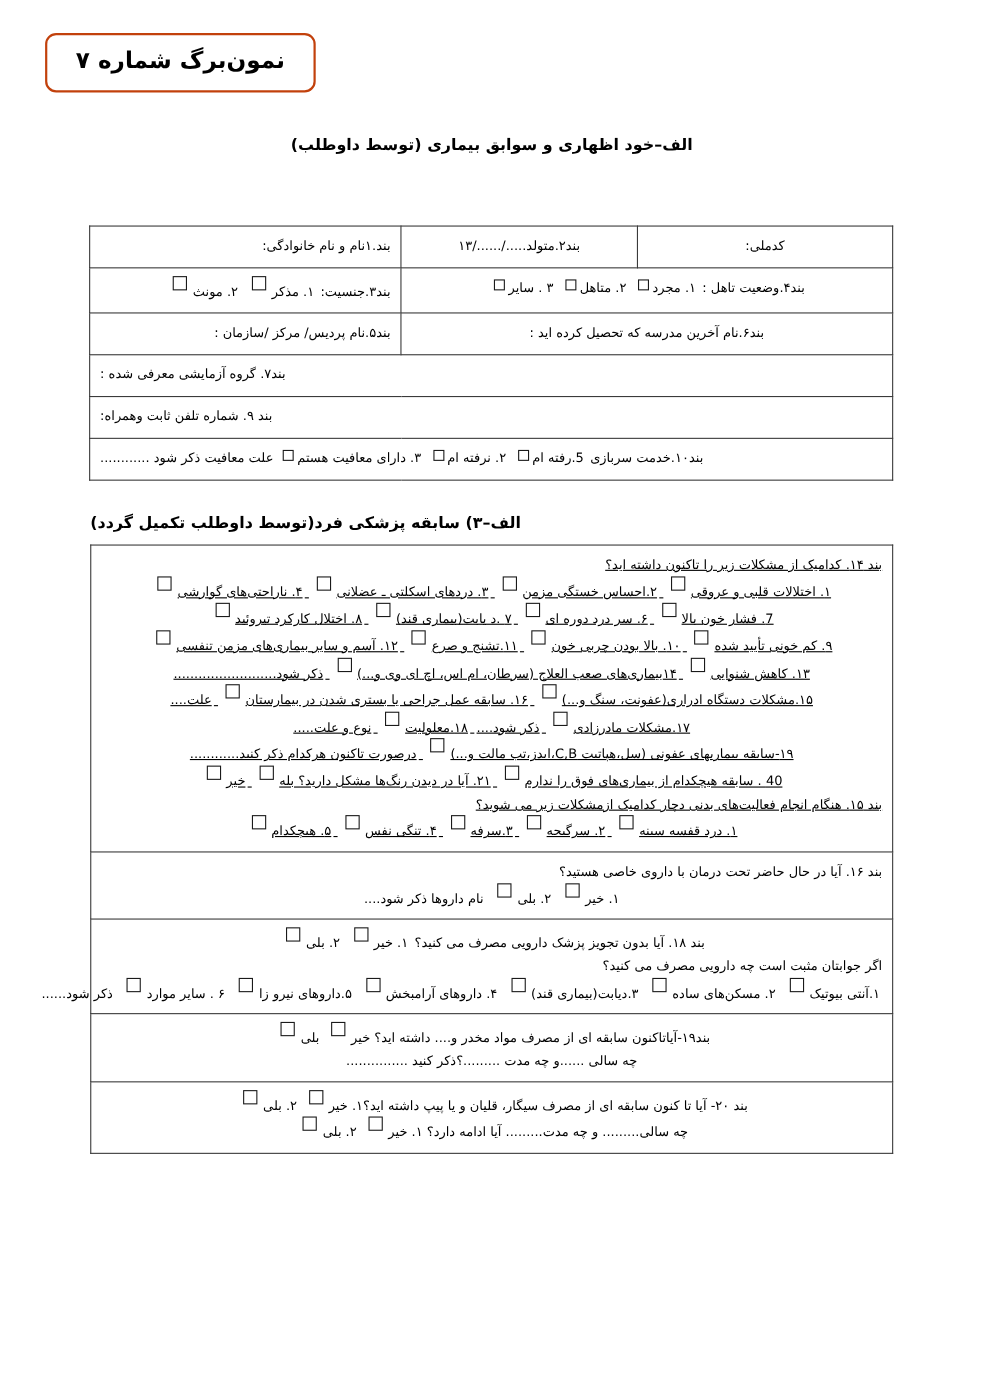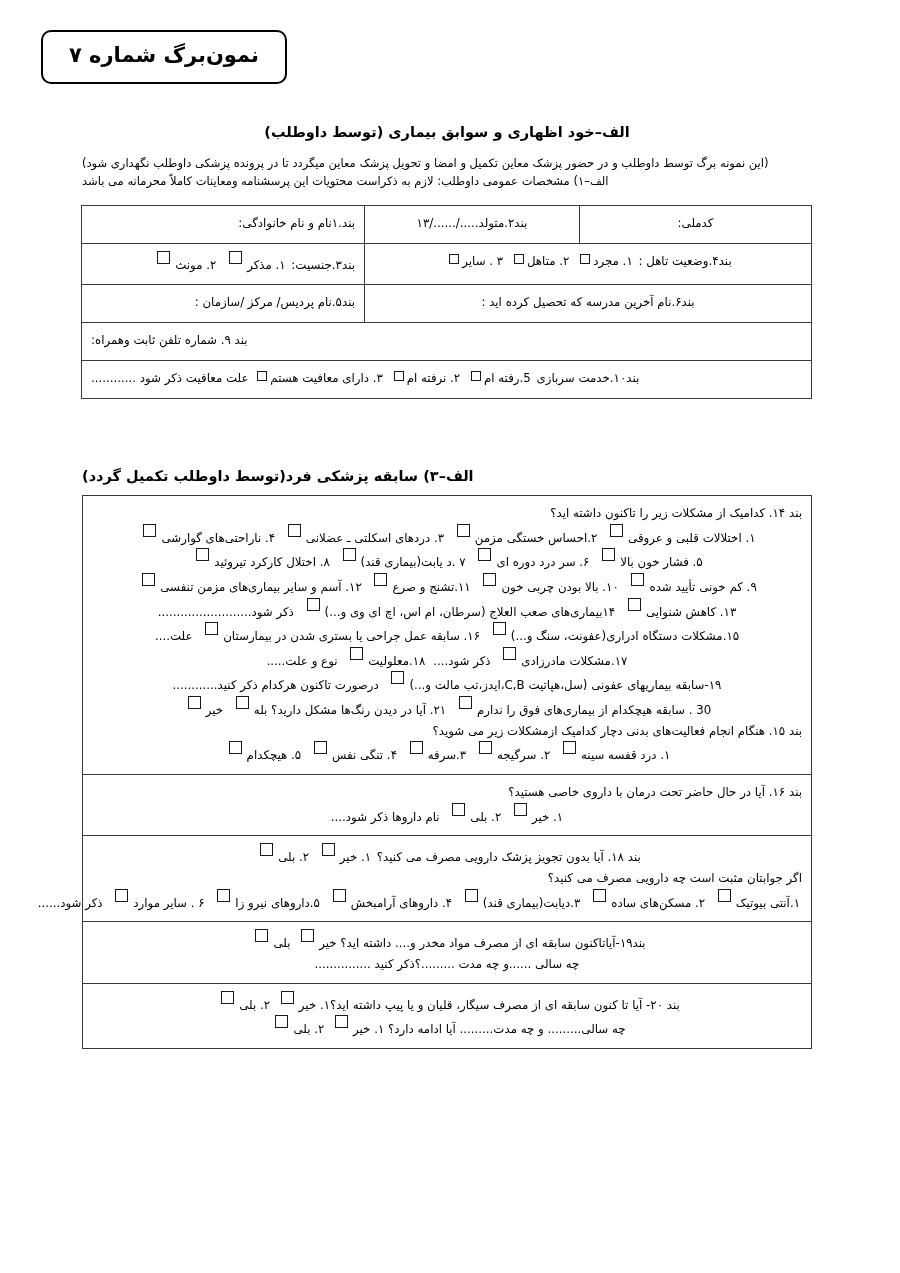--- a/index.html
+++ b/index.html
@@ -25,21 +25,21 @@
   }
 
   
   .badge-wrap {
     position: absolute;
     top: 30px;
     right: 613px;
   }
   .badge {
     display: inline-block;
-    border: 2px solid #000000;
+    border: 2px solid #c2410c;
     border-radius: 10px;
     padding: 13px 26px 16px 26px;
     font-size: 21px;
     font-weight: bold;
     letter-spacing: 0px;
     line-height: 1;
     white-space: nowrap;
   }
 
   
@@ -116,37 +116,33 @@
   .cb.sm {
     width: 8px;
     height: 8px;
     border-width: 1px;
     vertical-align: 1px;
     margin: 0 3px;
   }
   .opt { white-space: nowrap; margin: 0 2px; }
 
   .nowrap { white-space: nowrap; }
-  .tight { line-height: 1.9; }
+  .tight { line-height: 1.9; text-decoration: underline; }
 </style>
 </head>
 <body>
 
 <div class="page">
 
   <div class="badge-wrap">
     <div class="badge">نمون‌برگ شماره ۷</div>
   </div>
 
   <div class="sec-a">الف–خود اظهاری و سوابق بیماری (توسط داوطلب)</div>
 
-  <div class="intro">
-    <div>(این نمونه برگ توسط داوطلب و در حضور پزشک معاین تکمیل و امضا و تحویل پزشک معاین میگردد تا در پرونده پزشکی داوطلب نگهداری شود)</div>
-    <div>الف–۱) مشخصات عمومی داوطلب: لازم به ذکراست محتویات این پرسشنامه ومعاینات کاملاً محرمانه می باشد</div>
-  </div>
 
   <table class="frm" id="table-personal">
     <colgroup>
       <col style="width:232px">
       <col style="width:215px">
       <col style="width:283px">
     </colgroup>
     <tbody>
       <tr>
         <td class="cell-c">
@@ -186,20 +182,25 @@
 
       <tr>
         <td class="cell-c" colspan="2">
           <span>بند۶.نام آخرین مدرسه که تحصیل کرده اید :</span>
         </td>
         <td class="cell-r">
           <span>بند۵.نام پردیس/ مرکز /سازمان :</span>
         </td>
       </tr>
 
+      <tr>
+        <td class="cell-l" colspan="3">
+          <span>بند۷. گروه آزمایشی معرفی شده :</span>
+        </td>
+      </tr>
 
 
       <tr>
         <td class="cell-l" colspan="3">
           <span>بند ۹. شماره تلفن ثابت وهمراه:</span>
         </td>
       </tr>
 
       <tr>
         <td class="cell-l" colspan="3">
@@ -229,21 +230,21 @@
           <span class="q-head">بند ۱۴. کدامیک از مشکلات زیر را تاکنون داشته اید؟</span>
 
           <span class="opt-line">
             <span class="opt"><span>۱. اختلالات قلبی و عروقی</span><span class="cb"></span></span>
             <span class="opt"><span>۲.احساس خستگی مزمن</span><span class="cb"></span></span>
             <span class="opt"><span>۳. دردهای اسکلتی ـ عضلانی</span><span class="cb"></span></span>
             <span class="opt"><span>۴. ناراحتی‌های گوارشی</span><span class="cb"></span></span>
           </span>
 
           <span class="opt-line">
-            <span class="opt"><span>۵. فشار خون بالا</span><span class="cb"></span></span>
+            <span class="opt"><span>7. فشار خون بالا</span><span class="cb"></span></span>
             <span class="opt"><span>۶. سر درد دوره ای</span><span class="cb"></span></span>
             <span class="opt"><span>۷ .د یابت(بیماری قند)</span><span class="cb"></span></span>
             <span class="opt"><span>۸. اختلال کارکرد تیروئید</span><span class="cb"></span></span>
           </span>
 
           <span class="opt-line">
             <span class="opt"><span>۹. کم خونی تأیید شده</span><span class="cb"></span></span>
             <span class="opt"><span>۱۰. بالا بودن چربی خون</span><span class="cb"></span></span>
             <span class="opt"><span>۱۱.تشنج و صرع</span><span class="cb"></span></span>
             <span class="opt"><span>۱۲. آسم و سایر بیماری‌های مزمن تنفسی</span><span class="cb"></span></span>
@@ -267,21 +268,21 @@
             <span class="opt"><span>۱۸.معلولیت</span><span class="cb"></span></span>
             <span class="opt">نوع و علت.....</span>
           </span>
 
           <span class="opt-line">
             <span class="opt"><span>۱۹-سابقه بیماریهای عفونی (سل،هپاتیت C,B،ایدز،تب مالت و...)</span><span class="cb"></span></span>
             <span class="opt">درصورت تاکنون هرکدام ذکر کنید............</span>
           </span>
 
           <span class="opt-line">
-            <span class="opt"><span>30 . سابقه هیچکدام از بیماری‌های فوق را ندارم</span><span class="cb"></span></span>
+            <span class="opt"><span>40 . سابقه هیچکدام از بیماری‌های فوق را ندارم</span><span class="cb"></span></span>
             <span class="opt"><span>۲۱. آیا در دیدن رنگ‌ها مشکل دارید؟ بله</span><span class="cb"></span></span>
             <span class="opt"><span>خیر</span><span class="cb"></span></span>
           </span>
 
           <span class="q-head">بند ۱۵. هنگام انجام فعالیت‌های بدنی دچار کدامیک ازمشکلات زیر می شوید؟</span>
 
           <span class="opt-line">
             <span class="opt"><span>۱. درد قفسه سینه</span><span class="cb"></span></span>
             <span class="opt"><span>۲. سرگیجه</span><span class="cb"></span></span>
             <span class="opt"><span>۳.سرفه</span><span class="cb"></span></span>

